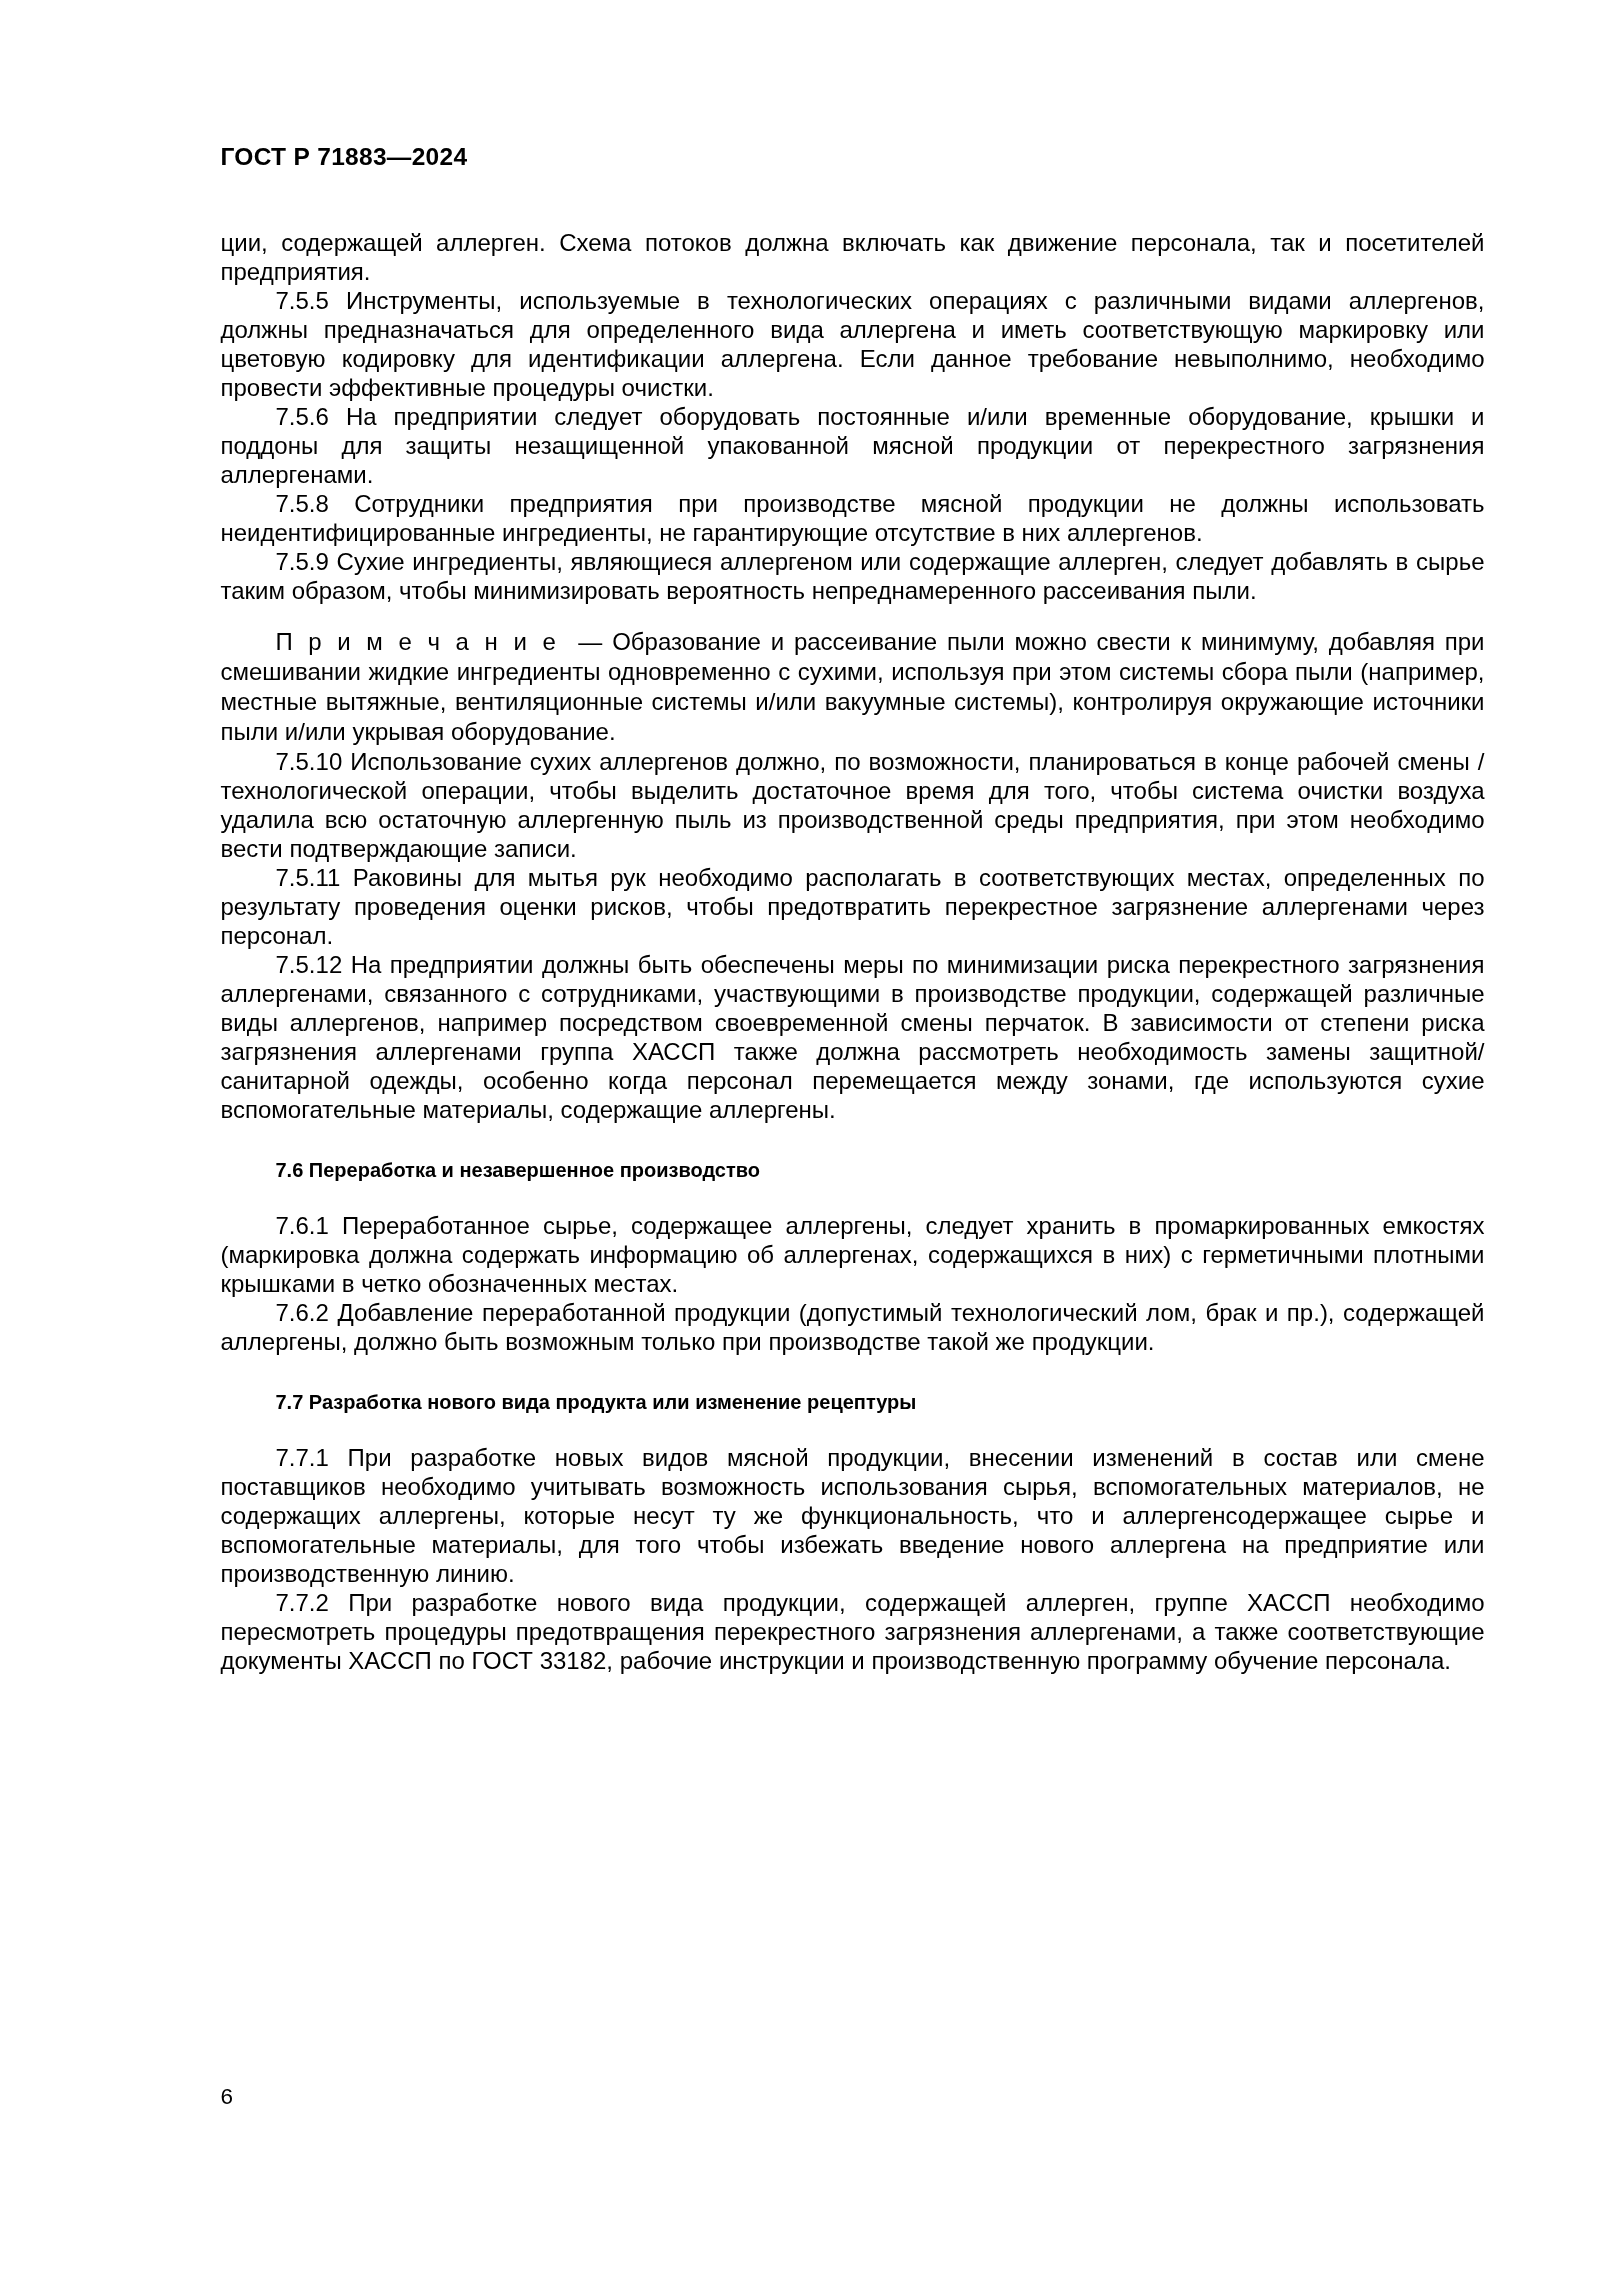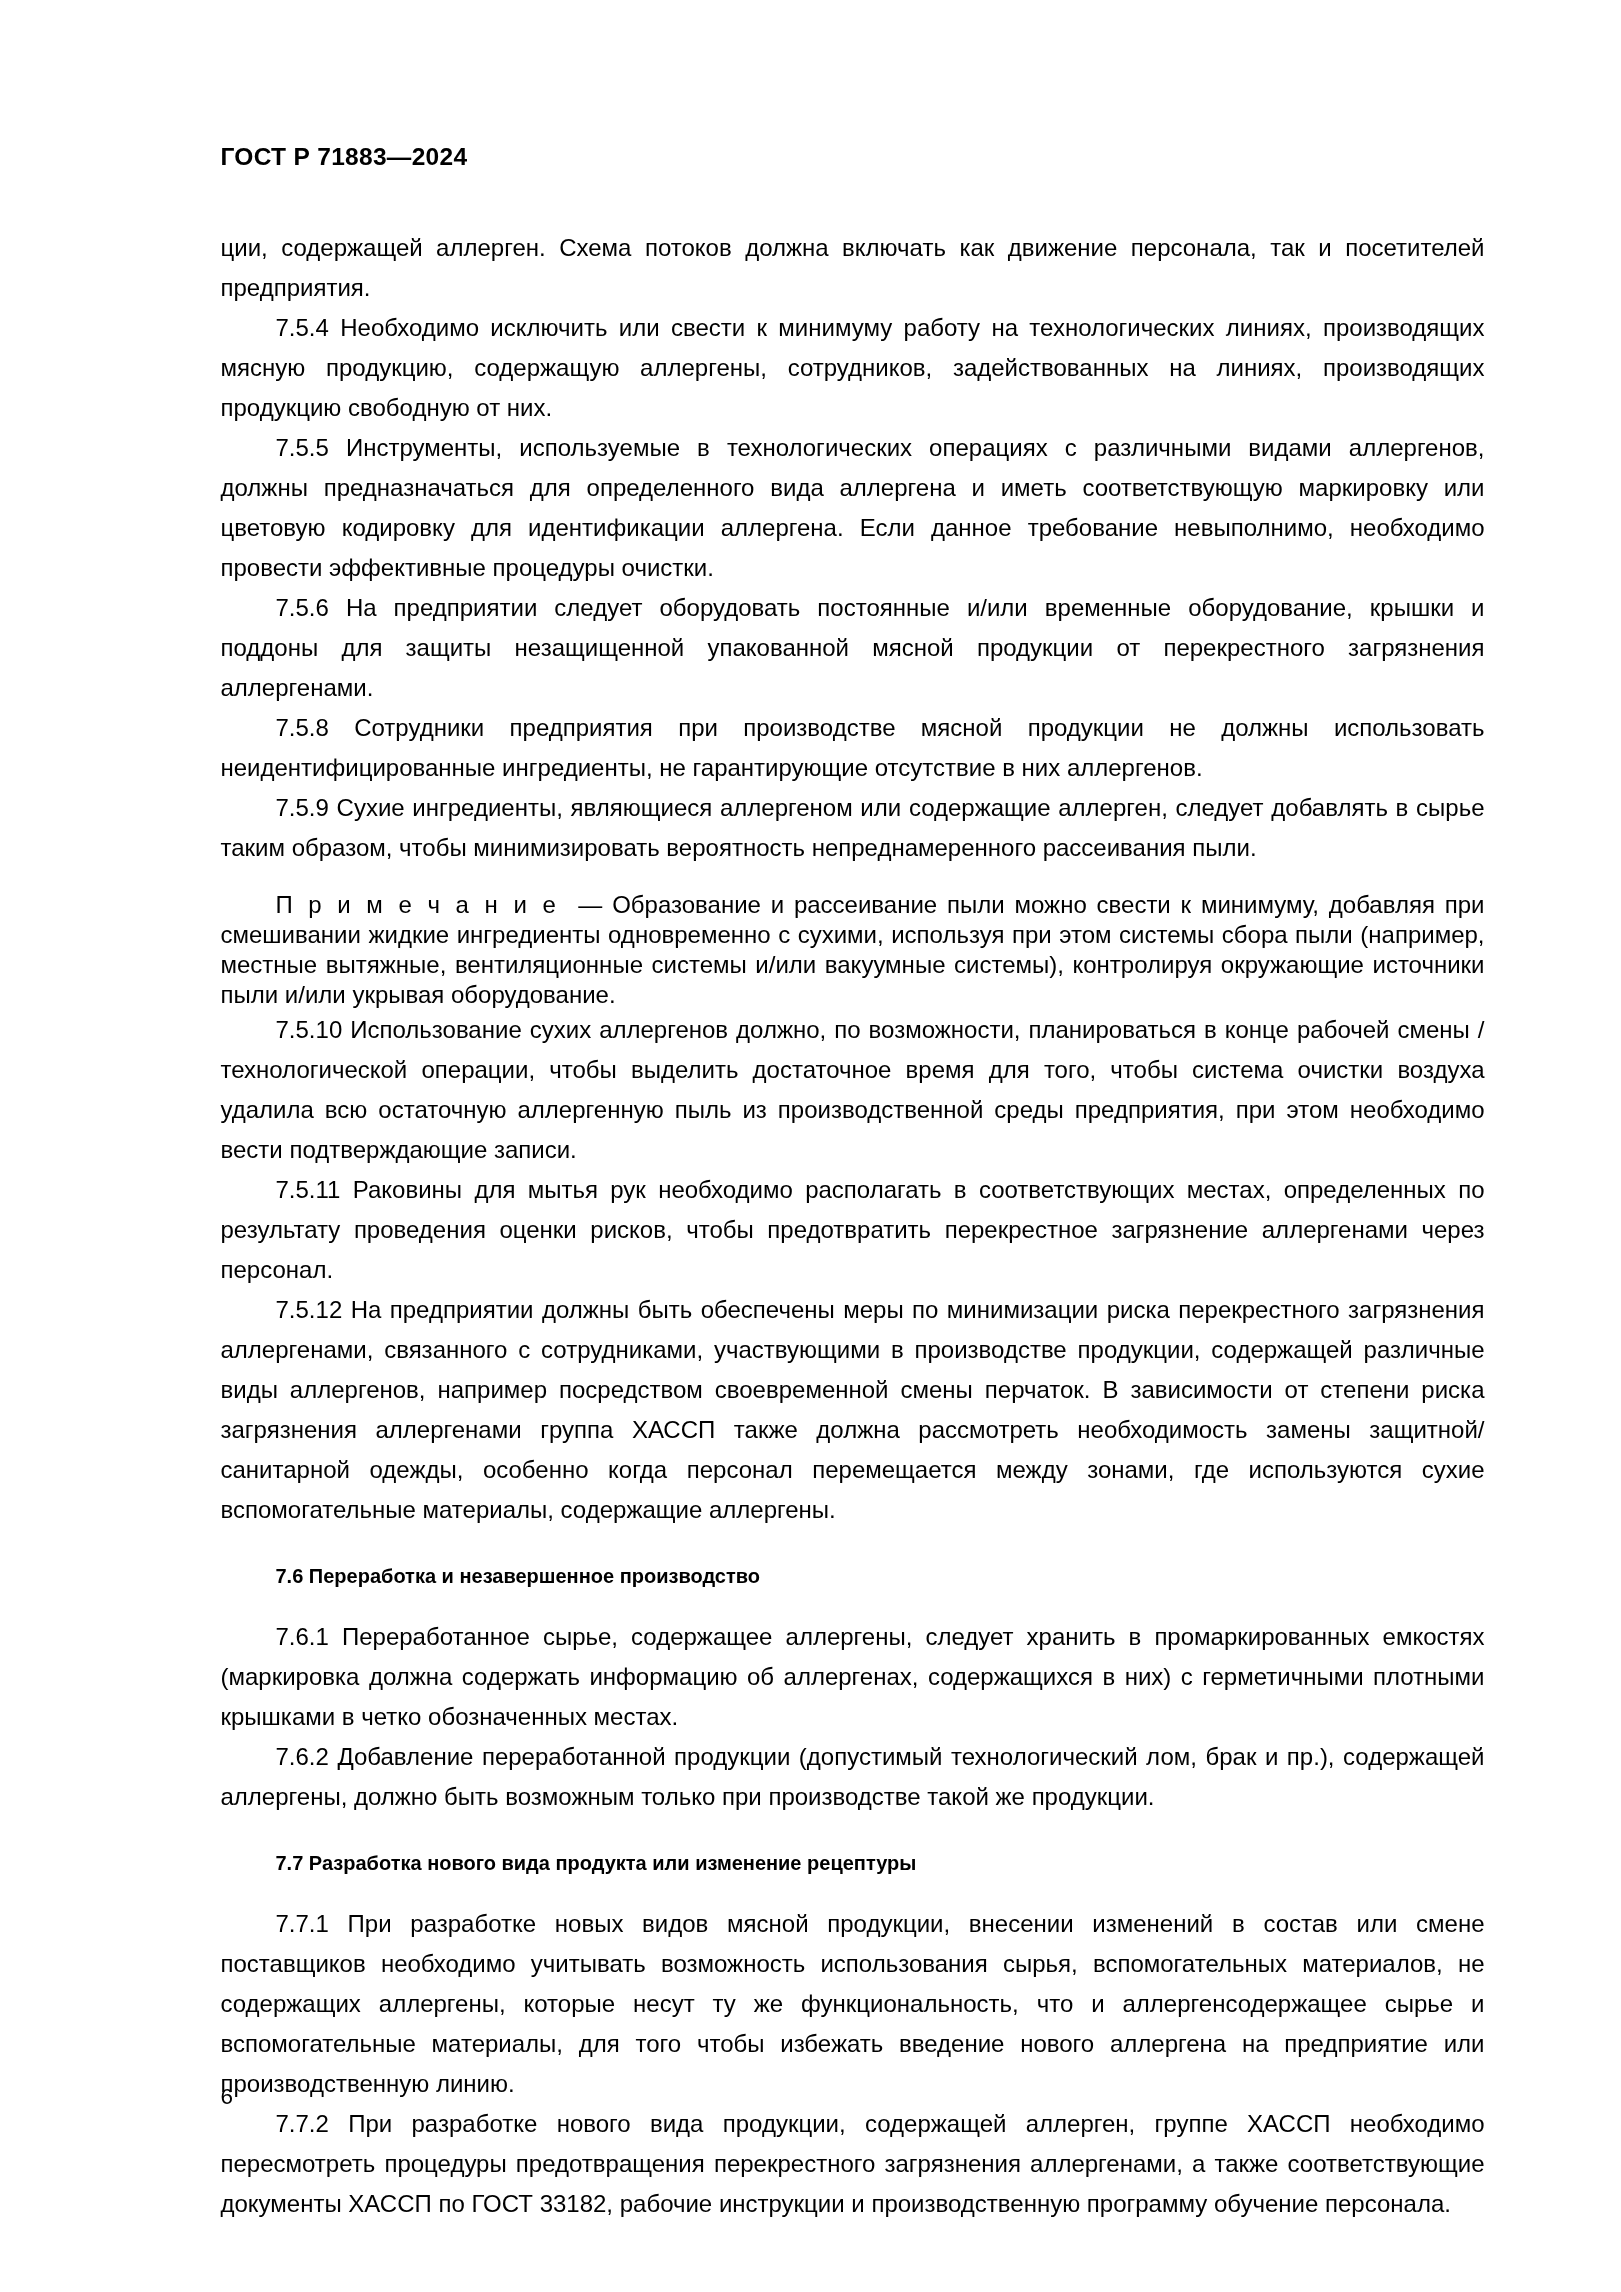--- a/index.html
+++ b/index.html
@@ -30,21 +30,21 @@
   }
   .doc-header {
     font-size: 24.5px;
     font-weight: bold;
     letter-spacing: 0.3px;
     margin: 0 0 57px 0;
     white-space: nowrap;
   }
   p.body-text {
     font-size: 24px;
-    line-height: 40px;
+    line-height: 29px;
     text-align: justify;
     text-justify: inter-word;
     margin: 0;
     hyphens: manual;
   }
   p.indent {
     text-indent: 55px;
   }
   p.note {
     font-size: 24px;
@@ -74,21 +74,20 @@
 </head>
 <body>
 
 <div class="page">
 
   <div class="content">
 
     <div class="doc-header">ГОСТ Р 71883—2024</div>
 
     <p class="body-text">ции, содержащей аллерген. Схема потоков должна включать как движение персонала, так и посетителей предприятия.</p>
-    <p class="body-text indent">7.5.4 Необходимо исключить или свести к минимуму работу на технологических линиях, производящих мясную продукцию, содержащую аллергены, сотрудников, задействованных на линиях, производящих продукцию свободную от них.</p>
     <p class="body-text indent">7.5.5 Инструменты, используемые в технологических операциях с различными видами аллергенов, должны предназначаться для определенного вида аллергена и иметь соответствующую маркировку или цветовую кодировку для идентификации аллергена. Если данное требование невыполнимо, необходимо провести эффективные процедуры очистки.</p>
     <p class="body-text indent">7.5.6 На предприятии следует оборудовать постоянные и/или временные оборудование, крышки и поддоны для защиты незащищенной упакованной мясной продукции от перекрестного загрязнения аллергенами.</p>
     <p class="body-text indent">7.5.8 Сотрудники предприятия при производстве мясной продукции не должны использовать неидентифицированные ингредиенты, не гарантирующие отсутствие в них аллергенов.</p>
     <p class="body-text indent">7.5.9 Сухие ингредиенты, являющиеся аллергеном или содержащие аллерген, следует добавлять в сырье таким образом, чтобы минимизировать вероятность непреднамеренного рассеивания пыли.</p>
 
     <p class="note"><span class="sp">П р и м е ч а н и е</span><span>&nbsp;&nbsp;—&nbsp;</span><span>Образование и рассеивание пыли можно свести к минимуму, добавляя при смешивании жидкие ингредиенты одновременно с сухими, используя при этом системы сбора пыли (например, местные вытяжные, вентиляционные системы и/или вакуумные системы), контролируя окружающие источники пыли и/или укрывая оборудование.</span></p>
 
     <p class="body-text indent after-note">7.5.10 Использование сухих аллергенов должно, по возможности, планироваться в конце рабочей смены / технологической операции, чтобы выделить достаточное время для того, чтобы система очистки воздуха удалила всю остаточную аллергенную пыль из производственной среды предприятия, при этом необходимо вести подтверждающие записи.</p>
     <p class="body-text indent">7.5.11 Раковины для мытья рук необходимо располагать в соответствующих местах, определенных по результату проведения оценки рисков, чтобы предотвратить перекрестное загрязнение аллергенами через персонал.</p>
     <p class="body-text indent">7.5.12 На предприятии должны быть обеспечены меры по минимизации риска перекрестного загрязнения аллергенами, связанного с сотрудниками, участвующими в производстве продукции, содержащей различные виды аллергенов, например посредством своевременной смены перчаток. В зависимости от степени риска загрязнения аллергенами группа ХАССП также должна рассмотреть необходимость замены защитной/санитарной одежды, особенно когда персонал перемещается между зонами, где используются сухие вспомогательные материалы, содержащие аллергены.</p>

